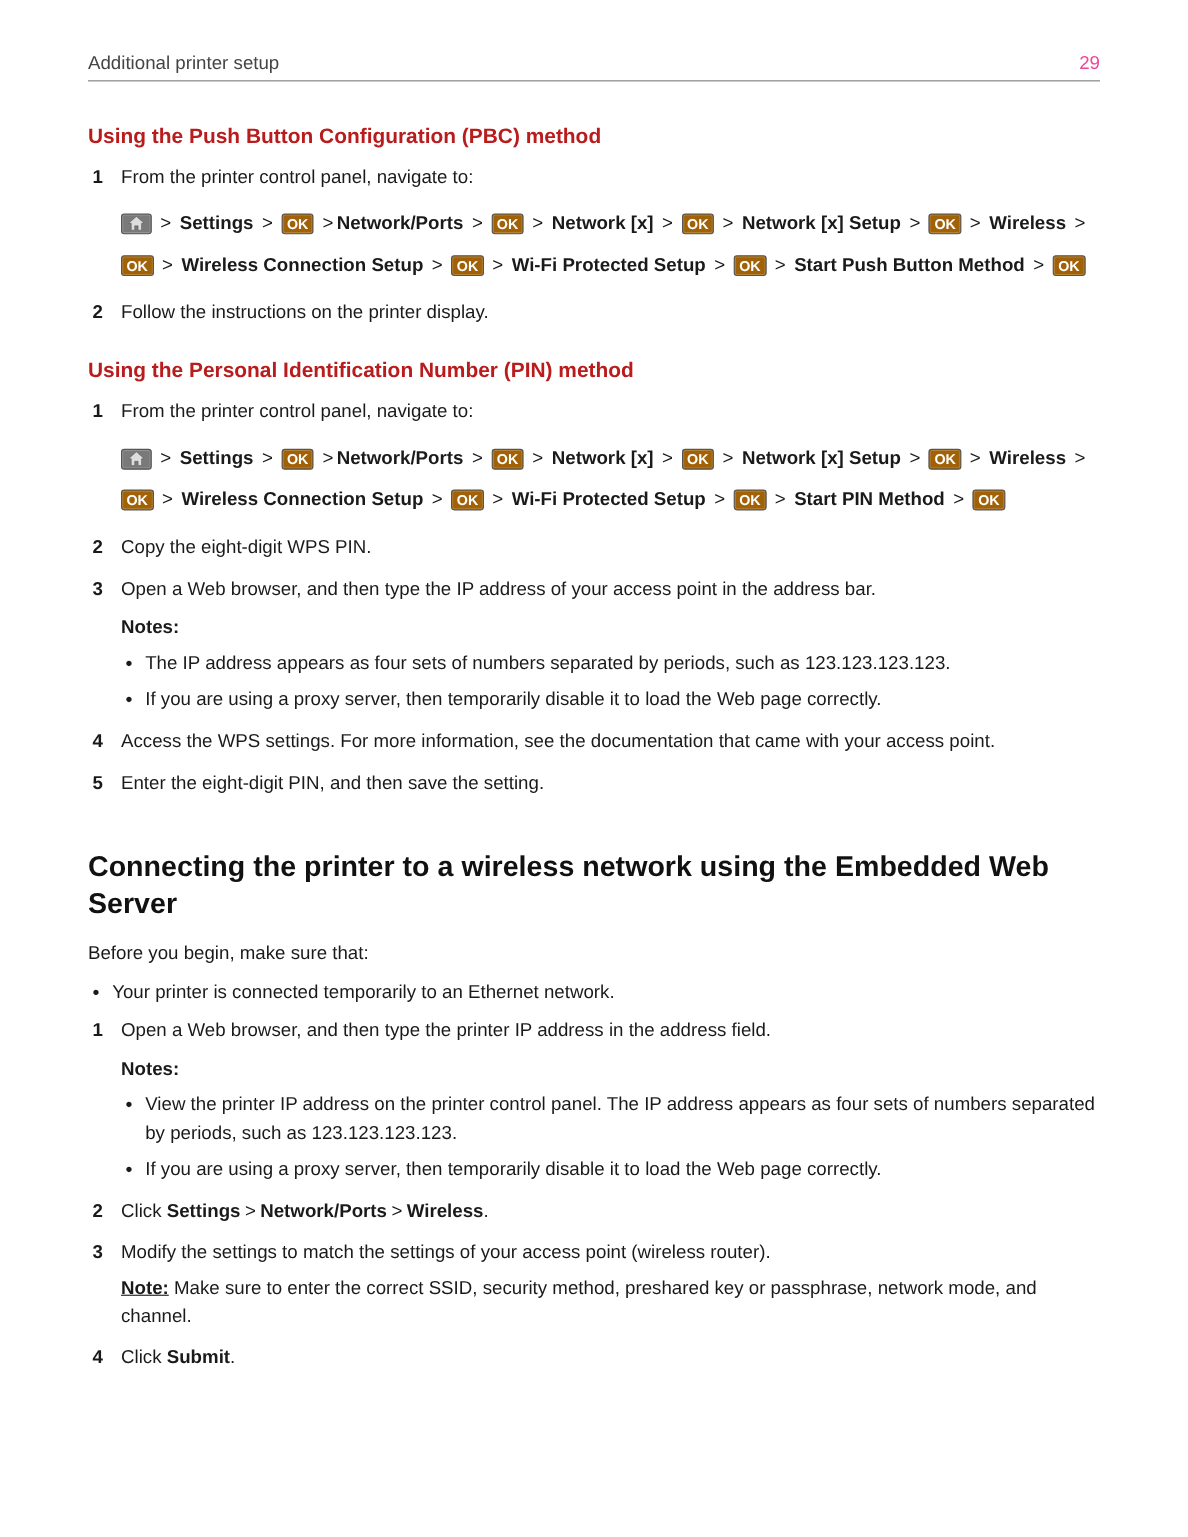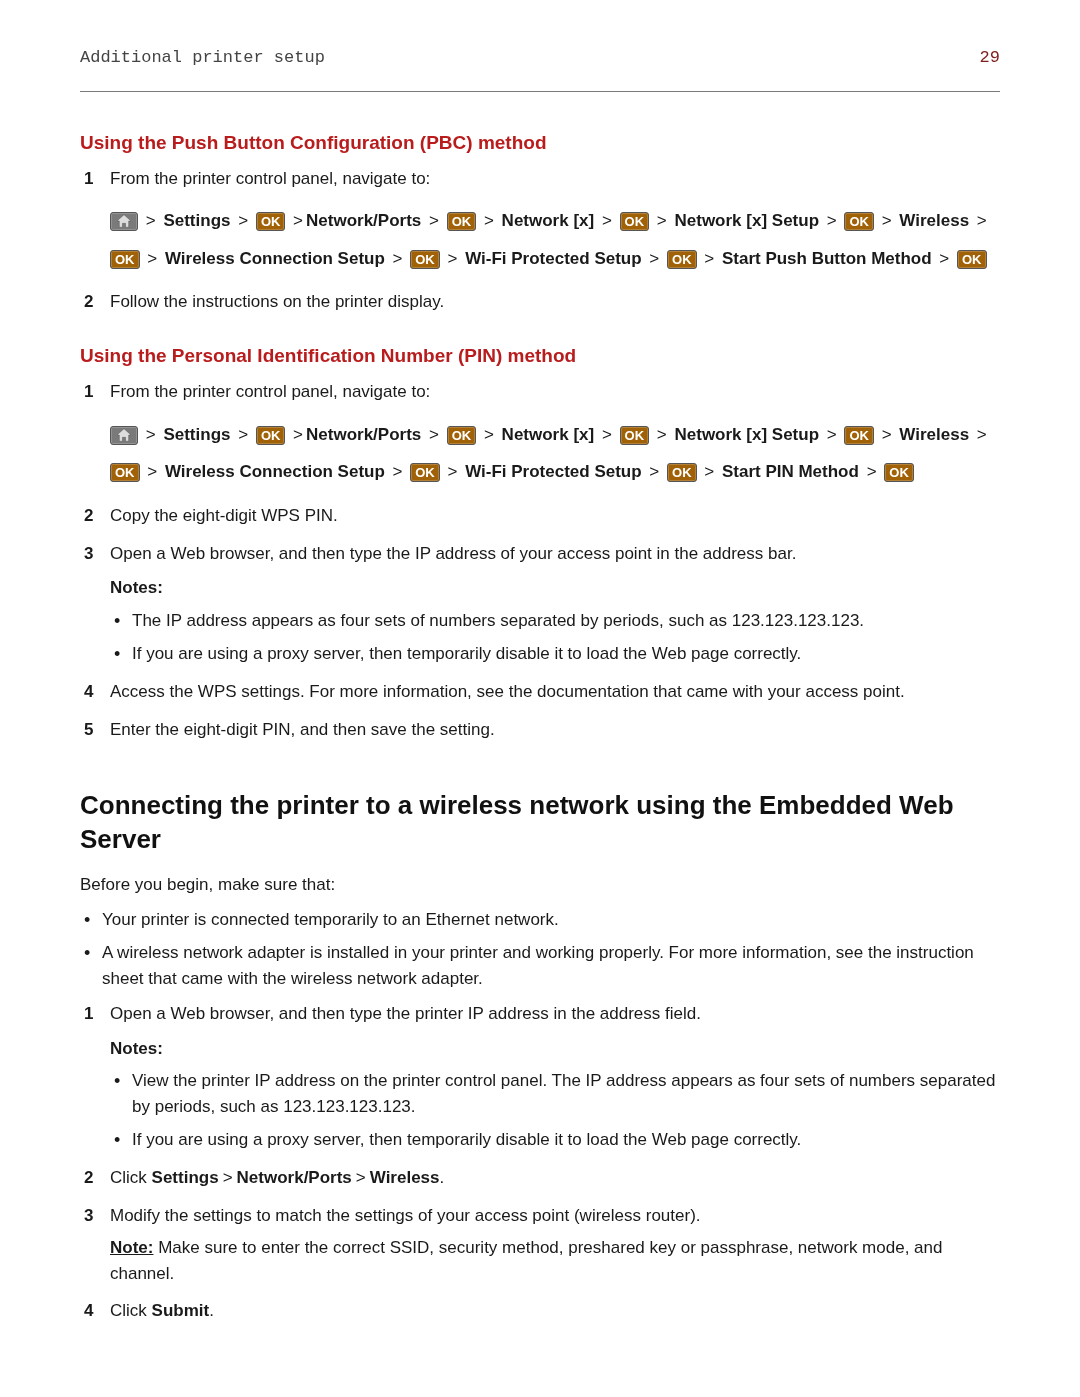--- a/index.html
+++ b/index.html
@@ -15,27 +15,26 @@
     margin: 0 auto;
     padding: 48px 80px 80px 80px;
     box-sizing: border-box;
     position: relative;
   }
   .header-bar {
     display: flex;
     justify-content: space-between;
     align-items: flex-end;
     border-bottom: 1.5px solid #7a7a7a;
-    padding-bottom: 24px;
+    padding-bottom: 5px;
     margin-bottom: 40px;
     font-size: 17px;
     color: #444;
-    font-family: Liberation Mono, monospace;
-  }
-  .page-num { font-size: 17px; color:#7f1d1d; }
+  }
+  .page-num { font-size: 17px; color:#ec4899; }
   h3.section {
     font-size: 19px;
     font-weight: 700;
     margin: 30px 0 12px 0;
     color: #b91c1c;
   }
   h2.big-section {
     font-size: 26px;
     font-weight: 700;
     margin: 46px 0 18px 0;
@@ -231,21 +230,20 @@
       </ul>
     </li>
     <li>Access the WPS settings. For more information, see the documentation that came with your access point.</li>
     <li>Enter the eight-digit PIN, and then save the setting.</li>
   </ol>
 
   <h2 class="big-section">Connecting the printer to a wireless network using the Embedded Web Server</h2>
   <p class="intro">Before you begin, make sure that:</p>
   <ul class="bullets">
     <li>Your printer is connected temporarily to an Ethernet network.</li>
-    <li>A wireless network adapter is installed in your printer and working properly. For more information, see the instruction sheet that came with the wireless network adapter.</li>
   </ul>
   <ol class="steps">
     <li>
       <span>Open a Web browser, and then type the printer IP address in the address field.</span>
       <div class="notes-label">Notes:</div>
       <ul class="bullets">
         <li>View the printer IP address on the printer control panel. The IP address appears as four sets of numbers separated by periods, such as 123.123.123.123.</li>
         <li>If you are using a proxy server, then temporarily disable it to load the Web page correctly.</li>
       </ul>
     </li>

